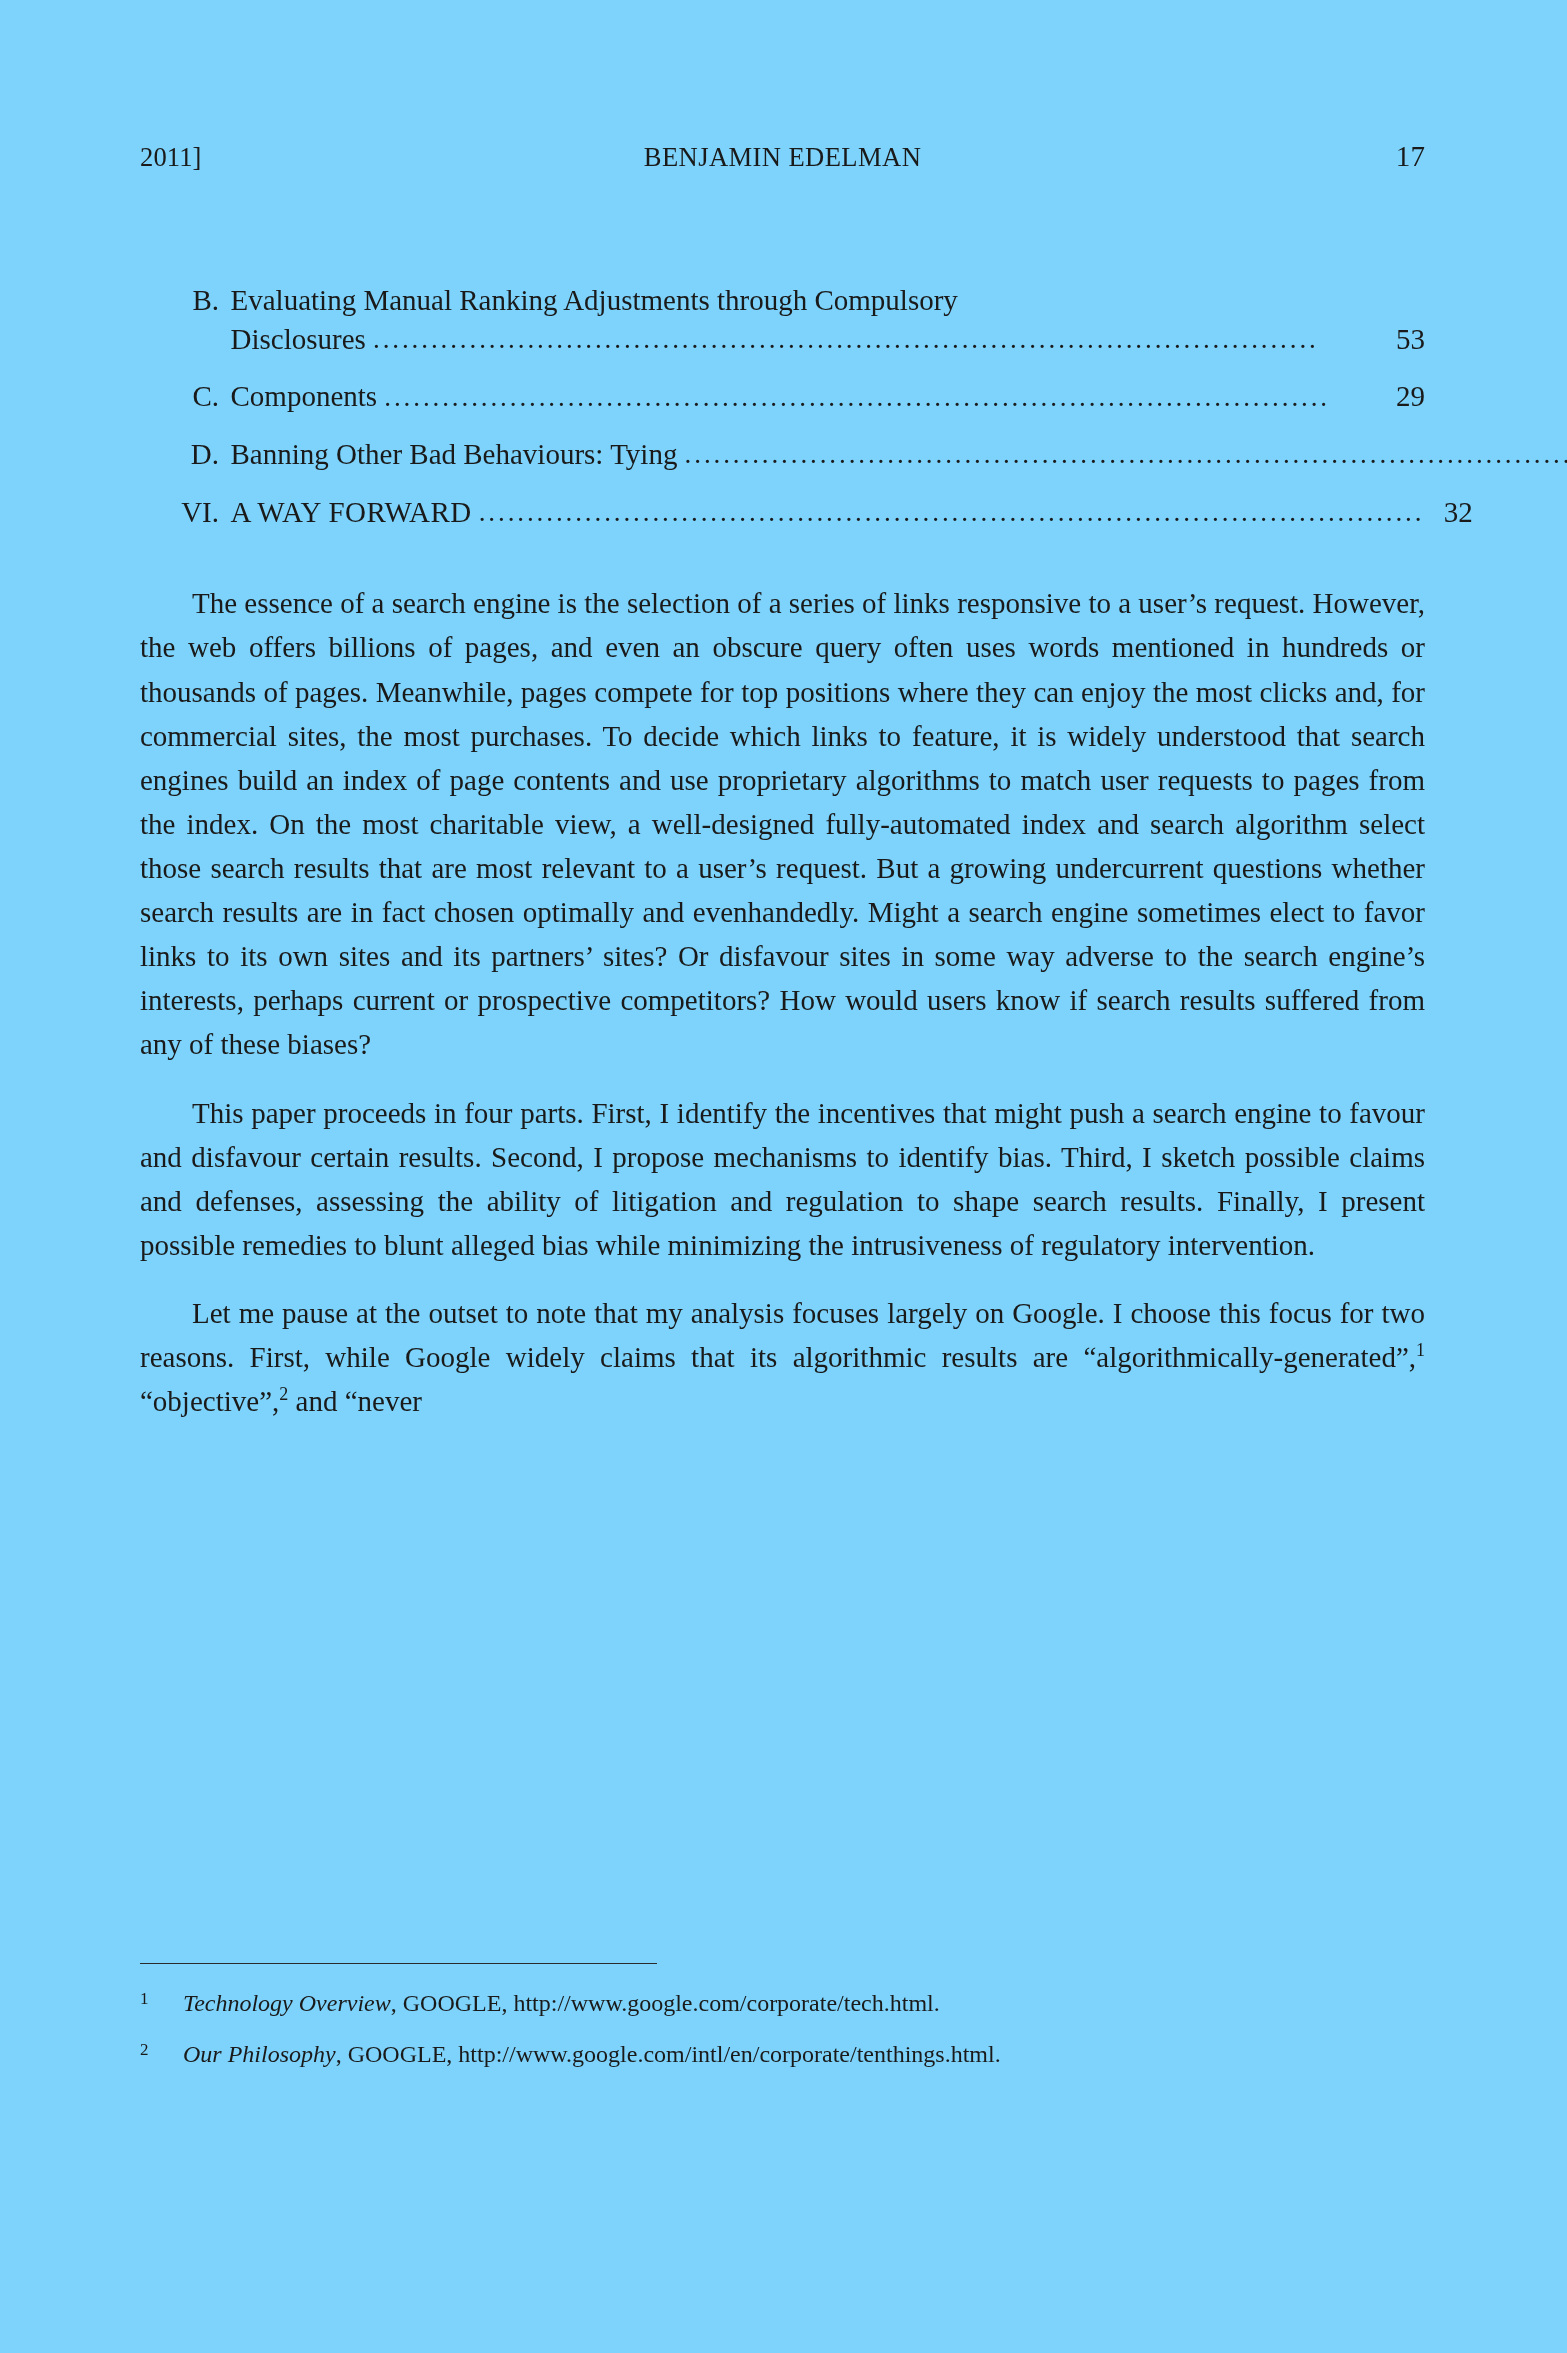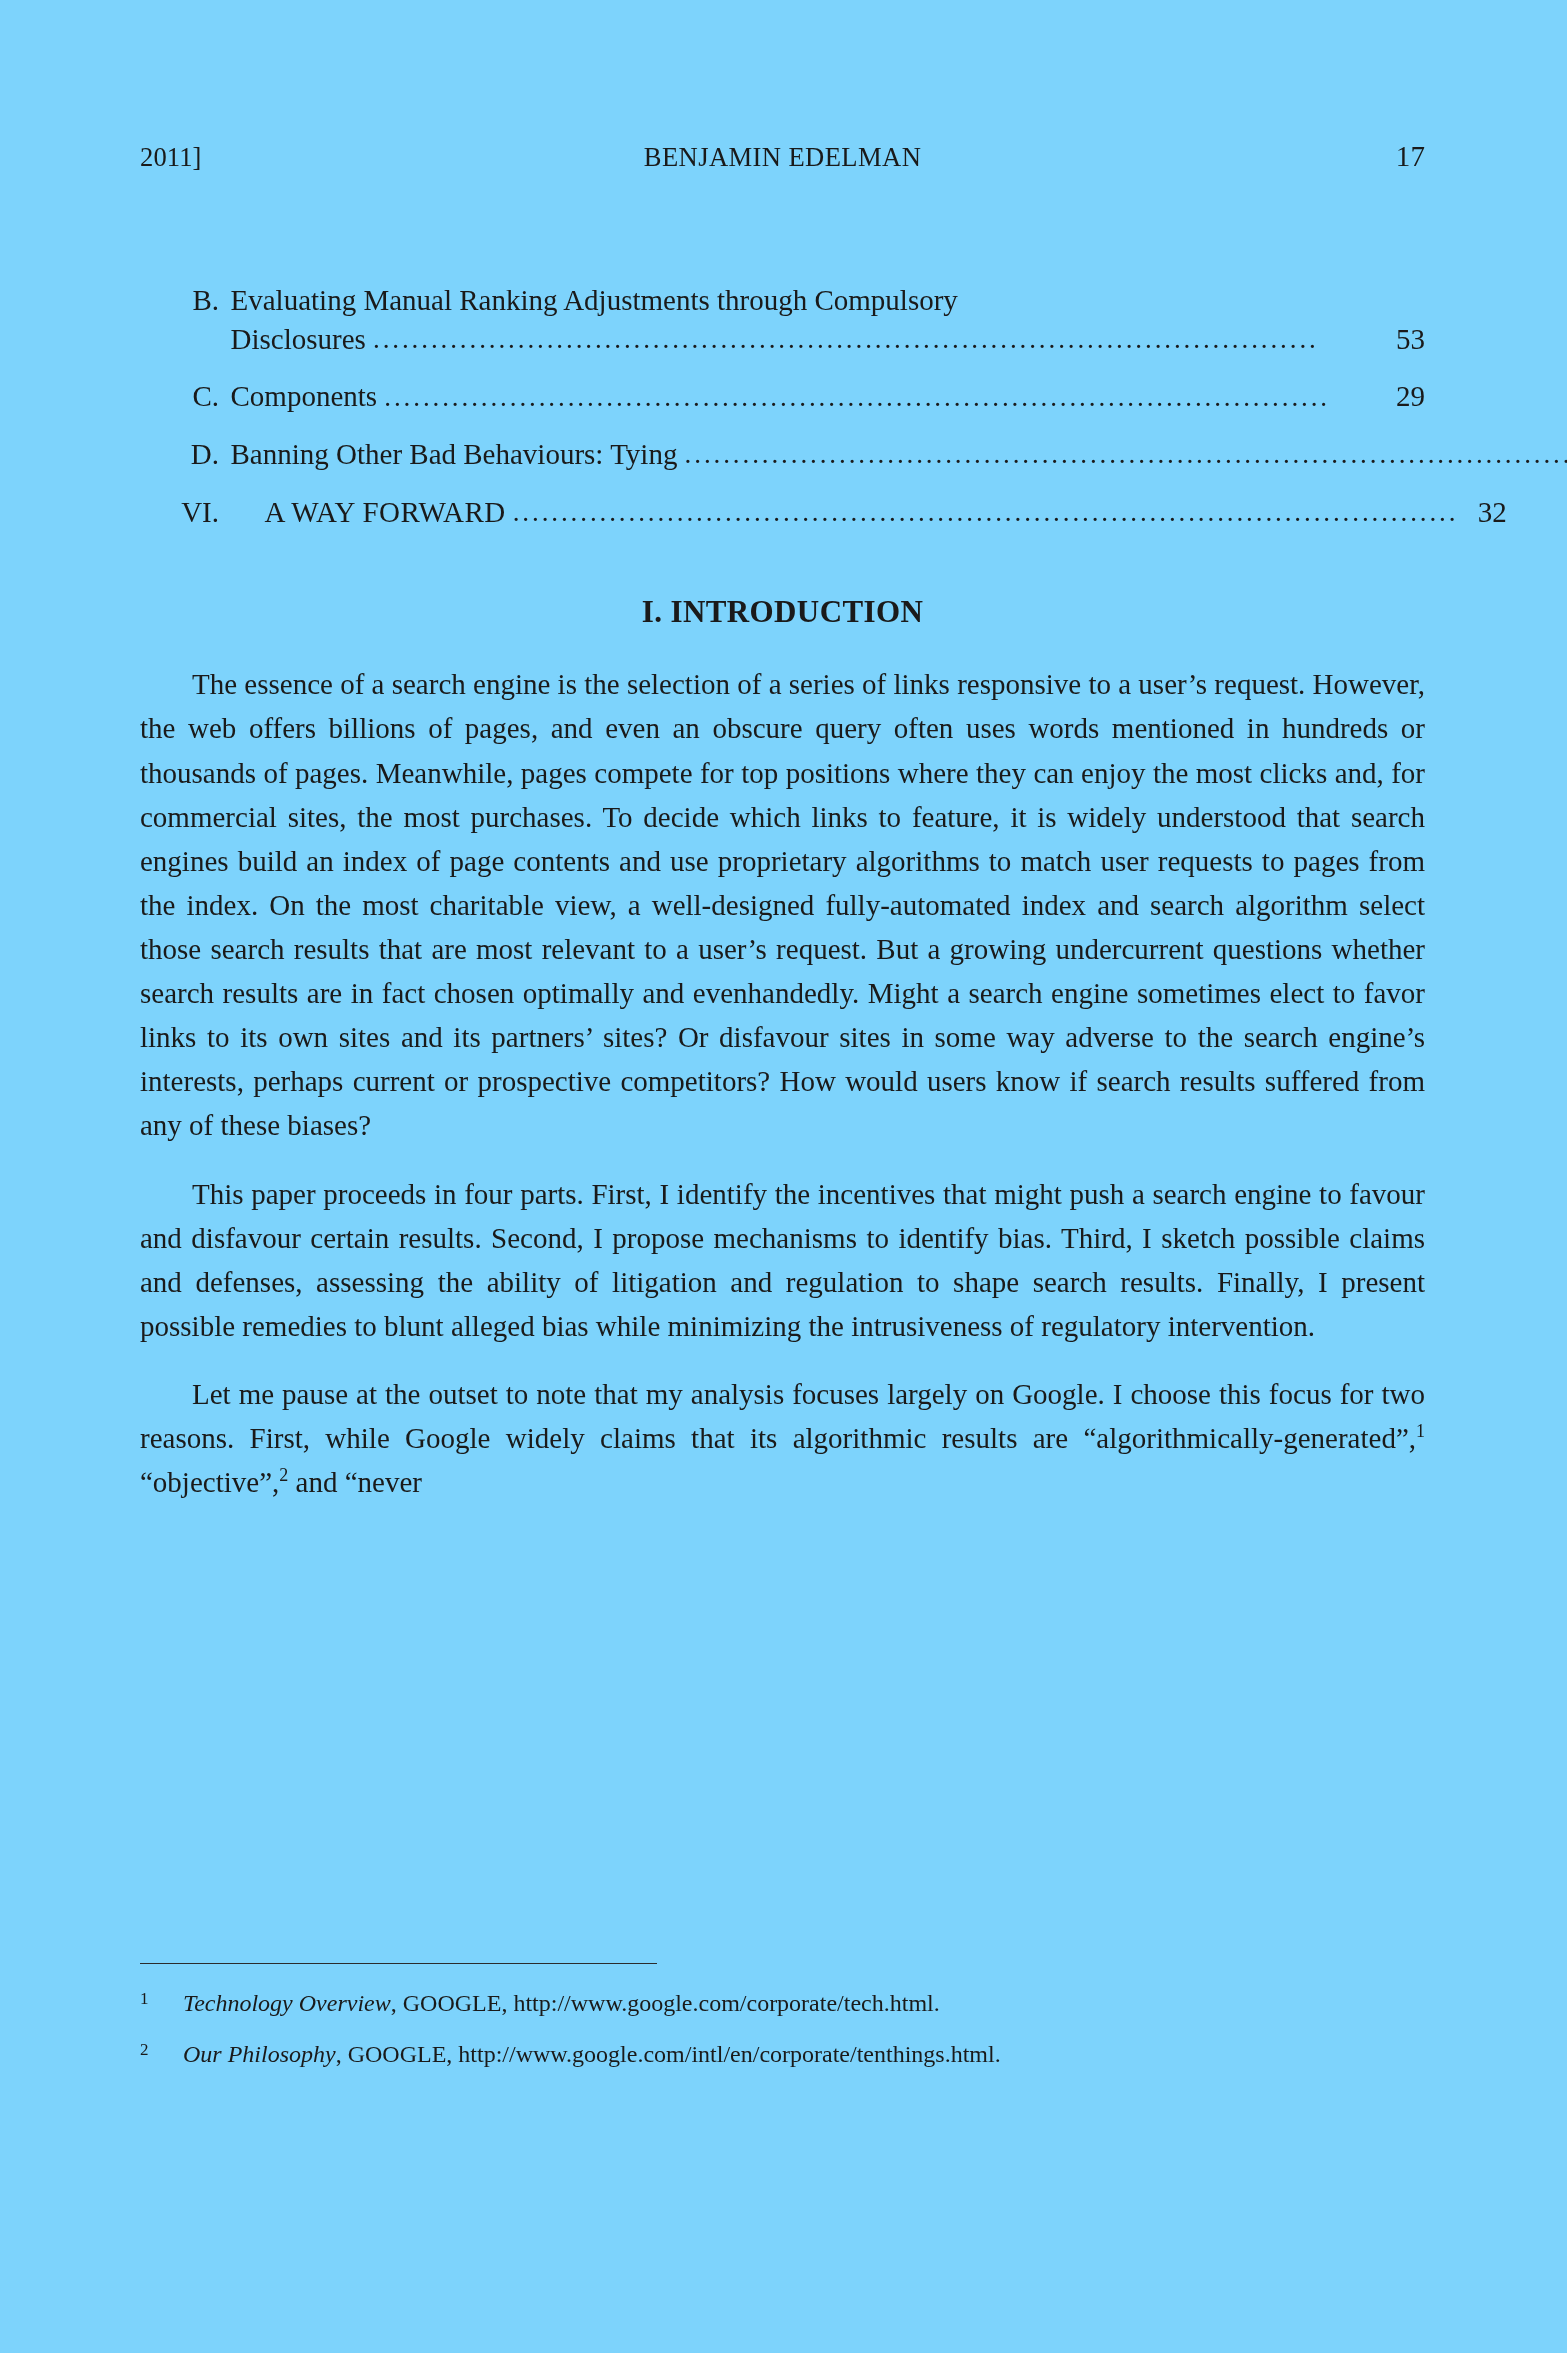--- a/index.html
+++ b/index.html
@@ -210,34 +210,33 @@
         <span class="label">D.</span>
         <span class="body">
           <span class="toc-line2">
             <span class="toc-text2">Banning Other Bad Behaviours: Tying</span>
             <span class="dots">..................................................................................................</span>
 
           </span>
         </span>
       </div>
 
-      <div class="toc-entry lvl-r" style="margin-left:-57px;gap:34px;">
+      <div class="toc-entry lvl-r" style="margin-left:-57px;">
         <span class="label" style="width:136px;">VI.</span>
         <span class="body">
           <span class="toc-line2">
             <span class="toc-text2 smallcapsline">A WAY FORWARD</span>
             <span class="dots">..................................................................................................</span>
             <span class="toc-page">32</span>
           </span>
         </span>
       </div>
 
     </div>
 
-    <h1 class="section-title">I. INTRODUCTION</h1>
 
     <p class="body-par">The essence of a search engine is the selection of a series of links responsive to a user’s request.  However, the web offers billions of pages, and even an obscure query often uses words mentioned in hundreds or thousands of pages. Meanwhile, pages compete for top positions where they can enjoy the most clicks and, for commercial sites, the most purchases. To decide which links to feature, it is widely understood that search engines build an index of page contents and use proprietary algorithms to match user requests to pages from the index. On the most charitable view, a well-designed fully-automated index and search algorithm select those search results that are most relevant to a user’s request. But a growing undercurrent questions whether search results are in fact chosen optimally and evenhandedly. Might a search engine sometimes elect to favor links to its own sites and its partners’ sites? Or disfavour sites in some way adverse to the search engine’s interests, perhaps current or prospective competitors?  How would users know if search results suffered from any of these biases?</p>
     <p class="body-par">This paper proceeds in four parts. First, I identify the incentives that might push a search engine to favour and disfavour certain results. Second, I propose mechanisms to identify bias. Third, I sketch possible claims and defenses, assessing the ability of litigation and regulation to shape search results. Finally, I present possible remedies to blunt alleged bias while minimizing the intrusiveness of regulatory intervention.</p>
 
     <p class="body-par"><span>Let me pause at the outset to note that my analysis focuses largely on Google. I choose this focus for two reasons. First, while Google widely claims that its algorithmic results are “algorithmically-generated”,</span><sup>1</sup><span> “objective”,</span><sup>2</sup><span> and “never</span></p>
 
   </div>
 
   <div class="footnotes">
     <div class="fn-rule"></div>

